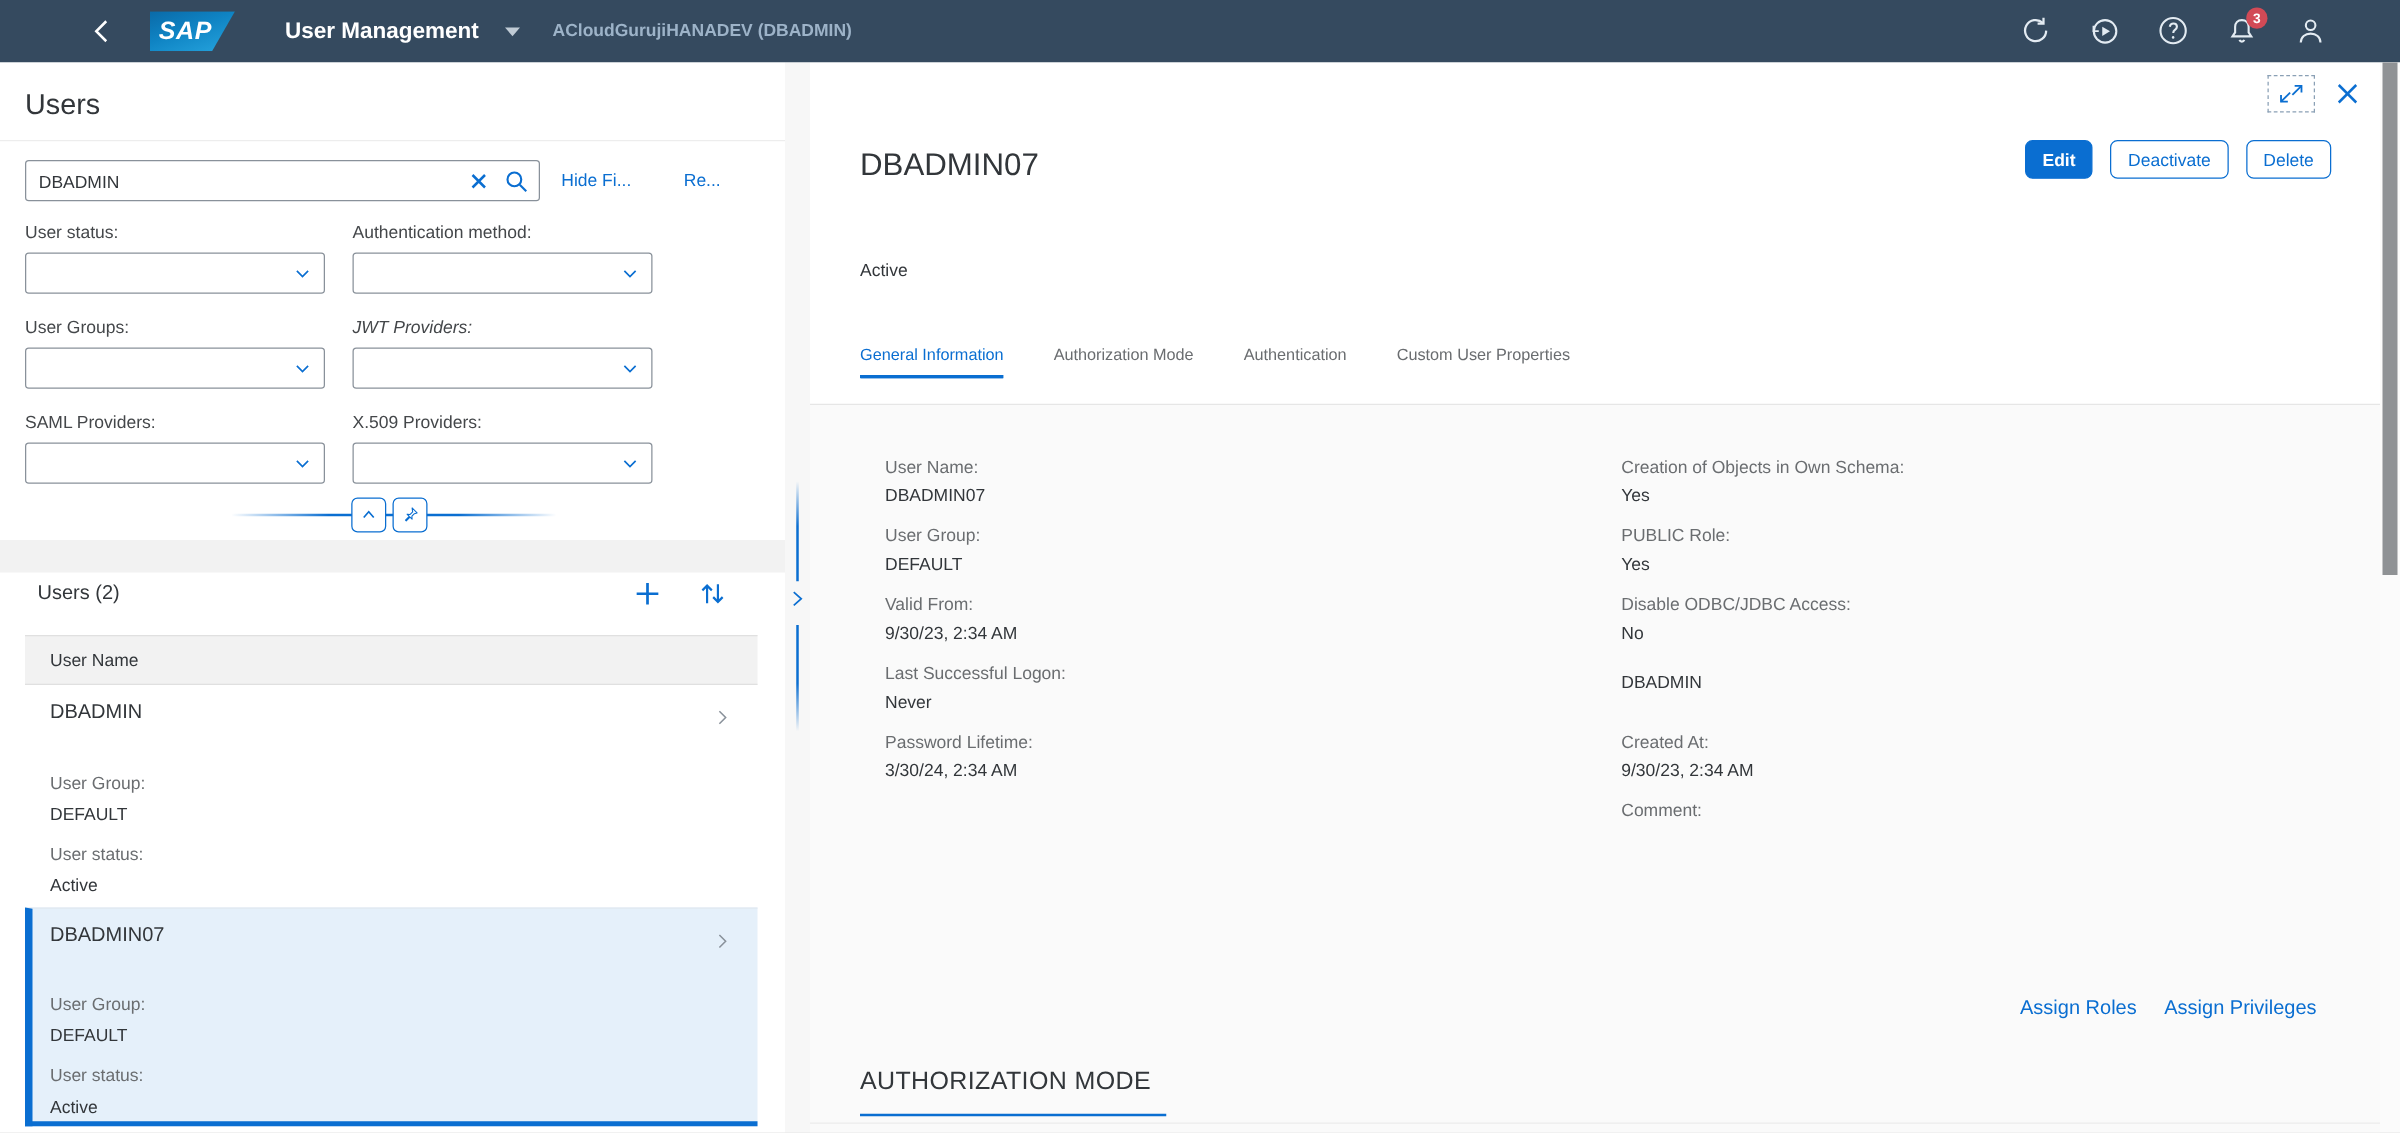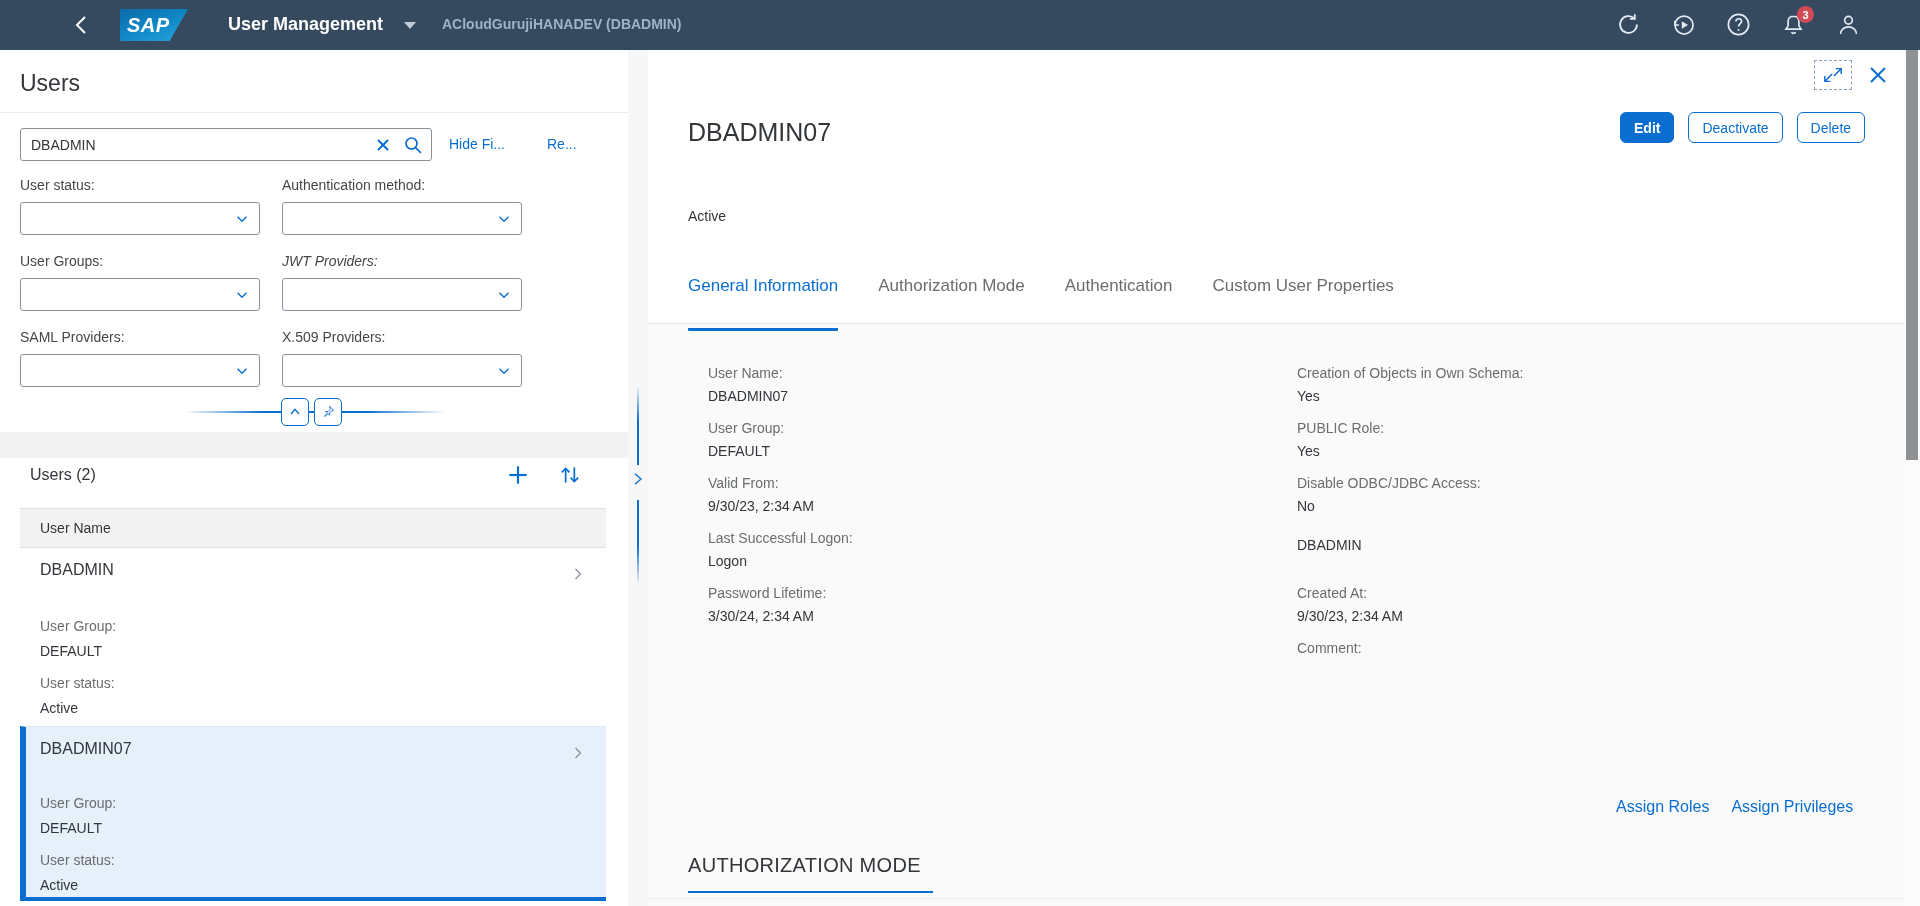--- a/index.html
+++ b/index.html
@@ -89,21 +89,21 @@
               justify-content:center; cursor:pointer; background:#fff;}
   .close-btn{position:absolute; left:1218px; top:13px; width:24px; height:24px; color:var(--accent); cursor:pointer;}
   .obj-title{position:absolute; left:40px; top:68px; font-size:25px; color:var(--value);}
   .btn-row{position:absolute; left:972px; top:62px; display:flex; gap:14px;}
   .btn{height:31px; border-radius:6px; font-size:14px; font-weight:bold; padding:0 13px;
        display:flex; align-items:center; cursor:pointer; border:1px solid var(--accent);}
   .btn.primary{background:var(--accent); color:#fff;}
   .btn.ghost{background:#fff; color:var(--accent); font-weight:normal;}
   .obj-status{position:absolute; left:40px; top:158px; font-size:14px; color:var(--value);}
   .tabs{position:absolute; left:40px; top:226px; display:flex; gap:40px;}
-  .tab{font-size:17px; color:var(--label); padding-bottom:32px; cursor:pointer; border-bottom:3px solid transparent;}
+  .tab{font-size:13px; color:var(--label); padding-bottom:9px; cursor:pointer; border-bottom:3px solid transparent;}
   .tab.active{color:var(--accent); border-bottom:3px solid var(--accent); border-radius:1px;}
   .tab-divider{position:absolute; left:0; top:273px; width:1256px; height:1px; background:#e6e6e6;}
   .fgroup{position:absolute; width:560px;}
   .fgroup .dlabel{font-size:14px; color:var(--label);}
   .fgroup .dvalue{font-size:14px; color:var(--value); margin-top:7px; min-height:16px;}
   .assign-links{position:absolute; left:968px; top:748px; display:flex; gap:22px;}
   .alink{font-size:16px; color:var(--accent); cursor:pointer; white-space:nowrap;}
   .section-head{position:absolute; left:40px; top:804px; font-size:20px; color:var(--value); letter-spacing:.3px;}
   .section-underline{position:absolute; left:40px; top:841px; width:245px; height:2px; background:var(--accent);}
   .section-divider{position:absolute; left:0; top:848px; width:1256px; height:1px; background:#ececec;}
@@ -354,21 +354,21 @@
     <div class="fgroup" style="left:60px; top:370px;">
       <div class="dlabel">User Group:</div>
       <div class="dvalue">DEFAULT</div>
     </div>
     <div class="fgroup" style="left:60px; top:425px;">
       <div class="dlabel">Valid From:</div>
       <div class="dvalue">9/30/23, 2:34 AM</div>
     </div>
     <div class="fgroup" style="left:60px; top:480px;">
       <div class="dlabel">Last Successful Logon:</div>
-      <div class="dvalue">Logon</div>
+      <div class="dvalue">Never</div>
     </div>
     <div class="fgroup" style="left:60px; top:535px;">
       <div class="dlabel">Password Lifetime:</div>
       <div class="dvalue">3/30/24, 2:34 AM</div>
     </div>
 
     <div class="fgroup" style="left:649px; top:315px;">
       <div class="dlabel">Creation of Objects in Own Schema:</div>
       <div class="dvalue">Yes</div>
     </div>

